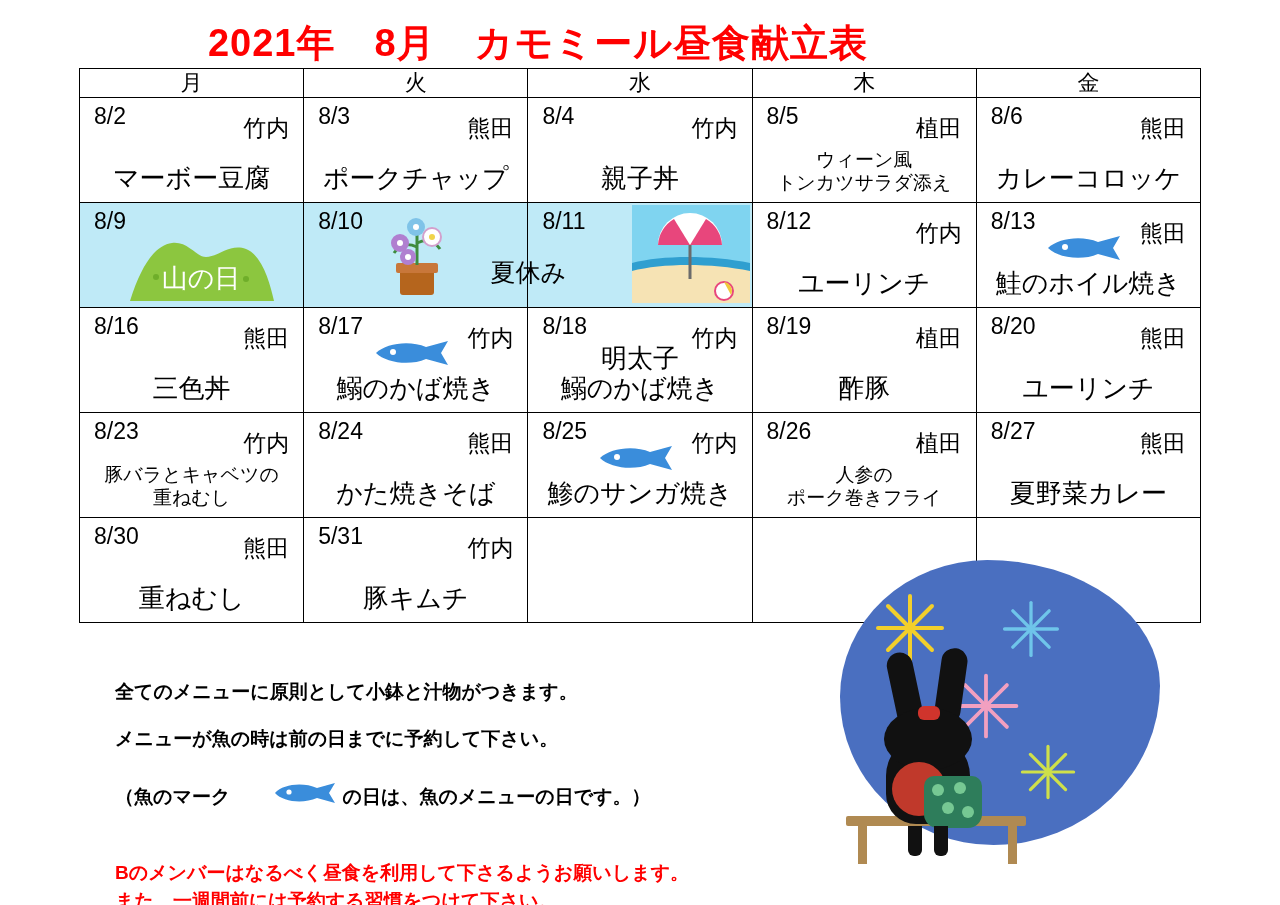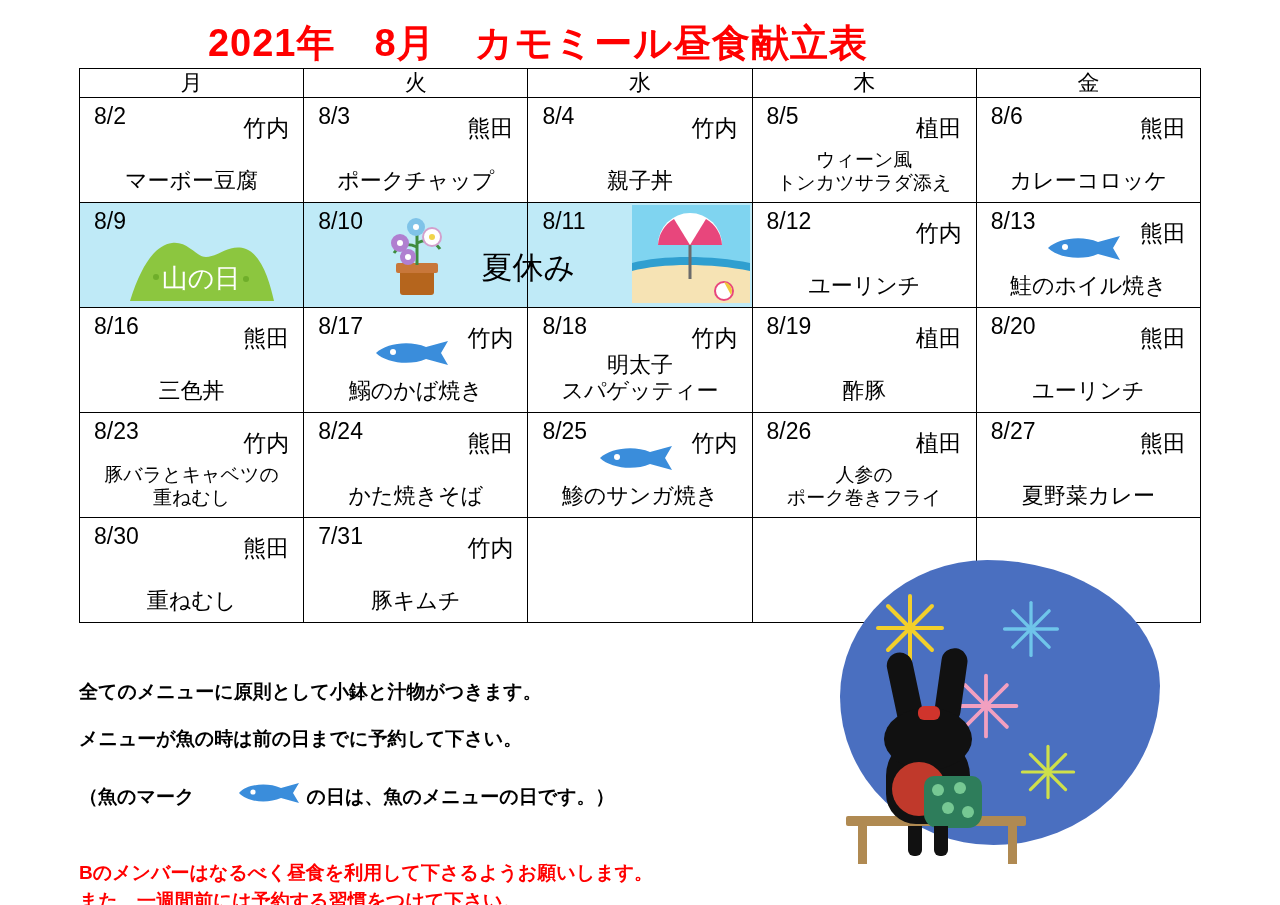--- a/index.html
+++ b/index.html
@@ -73,21 +73,21 @@
   .staff {
     white-space: nowrap;
     margin-top: 12px;
   }
   .menu {
     position: absolute;
     left: 0;
     right: 0;
     bottom: 8px;
     text-align: center;
-    font-size: 22px;
+    font-size: 26px;
     line-height: 1.18;
     white-space: pre-line;
   }
   .menu.small {
     font-size: 19px;
   }
 
   
   .fish {
     display: inline-block;
@@ -102,20 +102,21 @@
     position: absolute;
     left: 79px;
     top: 678px;
     width: 700px;
     font-size: 19px;
     font-weight: bold;
     line-height: 1.5;
   }
   #notes .note-block {
     margin-bottom: 18px;
+    margin-left: 36px;
   }
   #notes .red {
     color: #ff0000;
   }
   .inline-fish-line {
     display: flex;
     align-items: center;
     white-space: pre;
   }
 
@@ -253,21 +254,21 @@
     position: absolute;
     right: 2px;
     top: 2px;
     width: 118px;
     height: 98px;
   }
   .holiday-label {
     position: absolute;
     left: 160px;
     bottom: 16px;
-    font-size: 31px;
+    font-size: 25px;
   }
 </style>
 </head>
 <body>
 
 <div id="title">2021年　8月　カモミール昼食献立表</div>
 
 <table id="calendar">
   <tbody id="calendar-body">
       <tr>
@@ -429,21 +430,21 @@
             <div class="menu">鰯のかば焼き</div>
           </div>
         </td>
         <td class="daycell">
           <div class="cell-inner">
             <div class="datebar">
               <span class="date">8/18</span>
               <span class="staff">竹内</span>
             </div>
             <div class="menu">明太子
-スパゲッティー</div>
+鰯のかば焼き</div>
           </div>
         </td>
         <td class="daycell">
           <div class="cell-inner">
             <div class="datebar">
               <span class="date">8/19</span>
               <span class="staff">植田</span>
             </div>
             <div class="menu">酢豚</div>
           </div>
@@ -517,21 +518,21 @@
             <div class="datebar">
               <span class="date">8/30</span>
               <span class="staff">熊田</span>
             </div>
             <div class="menu">重ねむし</div>
           </div>
         </td>
         <td class="daycell">
           <div class="cell-inner">
             <div class="datebar">
-              <span class="date">7/31</span>
+              <span class="date">5/31</span>
               <span class="staff">竹内</span>
             </div>
             <div class="menu">豚キムチ</div>
           </div>
         </td>
         <td class="daycell"></td>
         <td class="daycell"></td>
         <td class="daycell"></td>
       </tr>
     </tbody>

